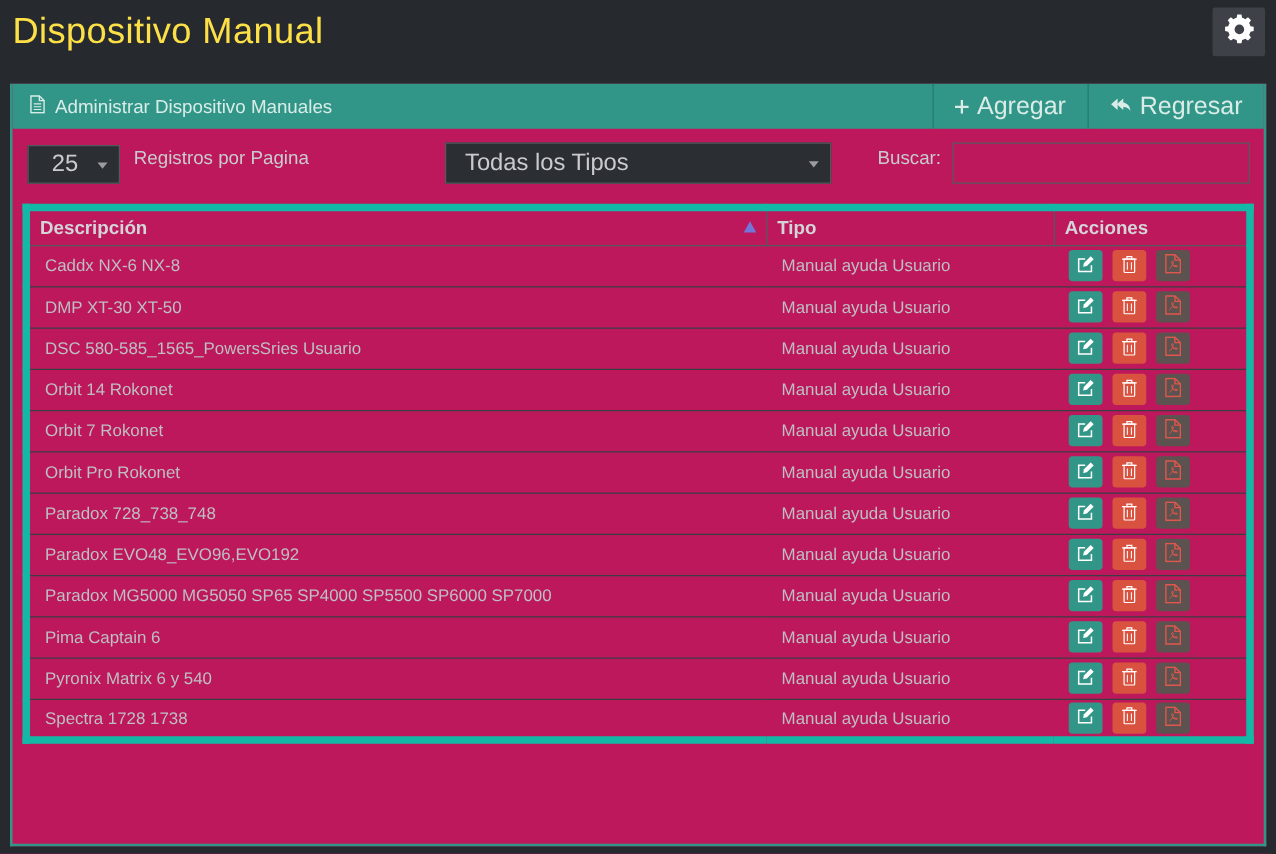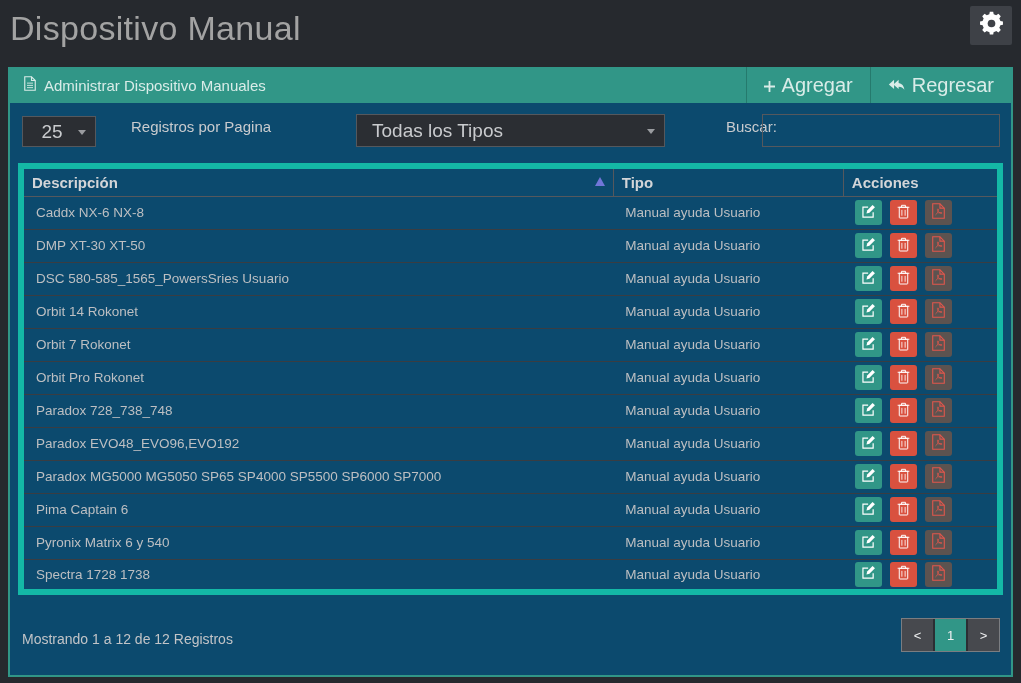--- a/index.html
+++ b/index.html
@@ -5,31 +5,31 @@
   * { margin:0; padding:0; box-sizing:border-box; }
   html,body { width:1021px; height:683px; }
   body {
     position:relative; background:#26292e; overflow:hidden;
     font-family:"Liberation Sans", sans-serif; color:#c9cbce;
   }
   
   .topbar { position:relative; height:60px; }
   .page-title {
     position:absolute; left:10px; top:9px;
-    font-size:34px; font-weight:300; color:#a3a3a3; letter-spacing:.3px;
+    font-size:29px; font-weight:300; color:#fde047; letter-spacing:.3px;
   }
   .settings-btn {
     position:absolute; right:9px; top:6px; width:42px; height:39px;
     background:#3e4147; display:flex; align-items:center; justify-content:center;
     cursor:pointer; border-radius:2px;
   }
   
   .panel {
     position:absolute; left:8px; top:67px; width:1005px; height:610px;
-    background:#0c4a6e; border:2px solid #319687; border-top:none;
+    background:#be185d; border:2px solid #319687; border-top:none;
   }
   .panel-header {
     height:36px; background:#319687; display:flex; align-items:center;
     padding-left:14px; margin:0 -0px;
   }
   .panel-title { display:flex; align-items:center; gap:8px; font-size:15px; color:#d9ece8; }
   .header-actions { margin-left:auto; display:flex; height:100%; }
   .header-btn {
     display:flex; align-items:center; gap:7px; padding:0 17px;
     border-left:1px solid #257a6d; color:#d9ece8; font-size:20px; cursor:pointer;
@@ -40,21 +40,21 @@
     position:absolute; border:1px solid #55585d; background:#2b2e33;
     display:flex; align-items:center; font-size:19px; color:#c9cbce; cursor:pointer;
   }
   .selectbox .caret {
     position:absolute; right:9px; top:50%; margin-top:-2px;
     width:0; height:0; border-left:4px solid transparent; border-right:4px solid transparent;
     border-top:5px solid #9a9ca0;
   }
   #page-size-select { left:12px; top:13px; width:74px; height:31px; justify-content:center; padding-right:14px; }
   #type-select { left:346px; top:11px; width:309px; height:33px; padding-left:15px; font-weight:400; }
-  .lbl { position:absolute; font-size:15px; color:#c9cbce;margin-left:24px; }
+  .lbl { position:absolute; font-size:15px; color:#c9cbce; }
   .lbl-registros { left:97px; top:15px; }
   .lbl-buscar { left:692px; top:15px; }
   .search-input {
     position:absolute; left:752px; top:11px; width:238px; height:33px;
     background:transparent; border:1px solid #55585d; color:#c9cbce;
     padding:0 8px; font-size:14px; font-family:"Liberation Sans", sans-serif;
   }
   
   .table-wrap { margin:14px 8px 0 8px; }
   table { width:100%; border-collapse:collapse; border:6px solid #14b8a6; }
@@ -555,21 +555,13 @@
             <path d="M4.8 16.5c2.2-1.6 5.2-6.2 4.1-8-0.8-1.3-2.4.4-.6 3.1 1.5 2.3 4.5 3.4 5.5 2.4.8-.9-2.4-1.5-4.9-.3" stroke-width="1.1"></path>
           </svg>
         </span>
       </button>
     </td>
   </tr>
         </tbody>
     </table>
   </div>
 
-  <div class="panel-footer">
-    <div class="footer-info">Mostrando 1 a 12 de 12 Registros</div>
-    <div class="pagination">
-      <button class="page-btn">&lt;</button>
-      <button class="page-btn active">1</button>
-      <button class="page-btn">&gt;</button>
-    </div>
-  </div>
 </div>
 
 </body></html>

